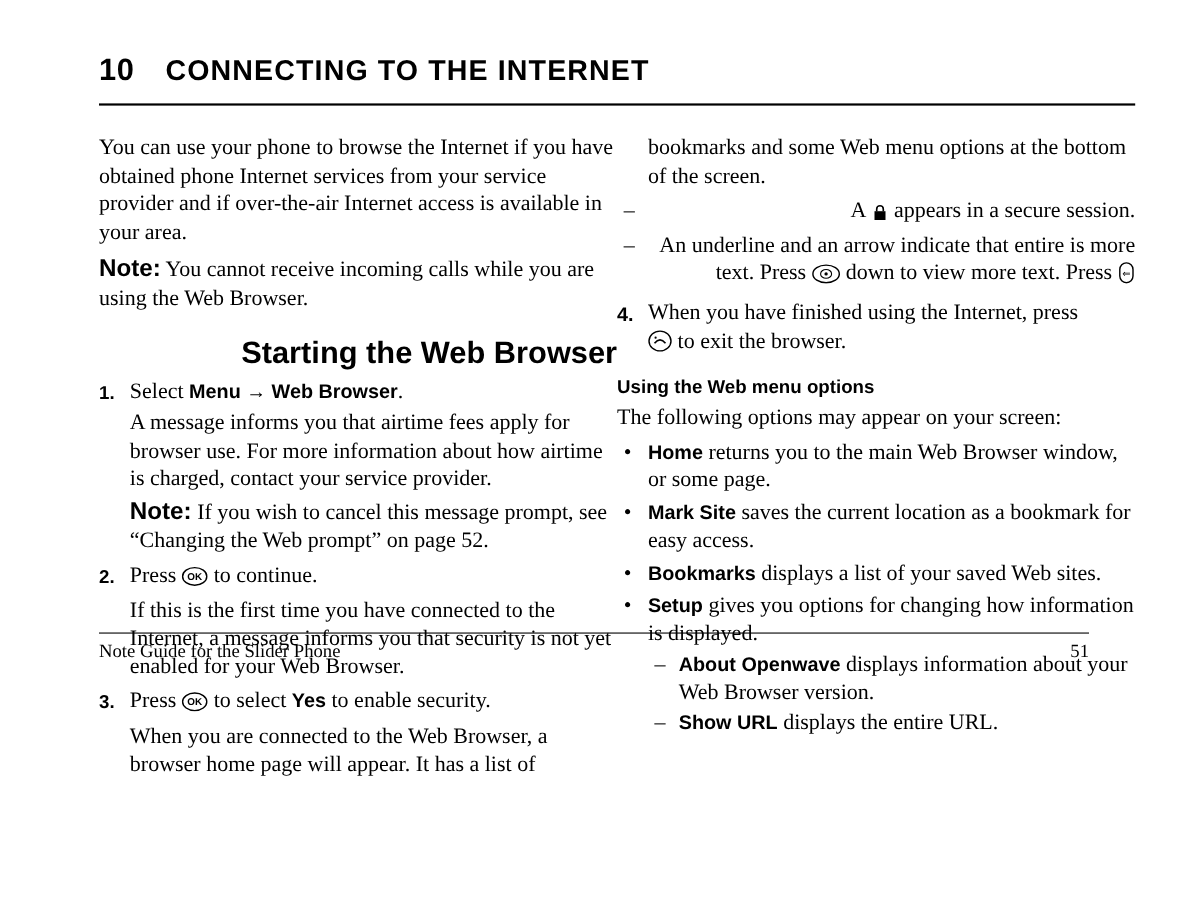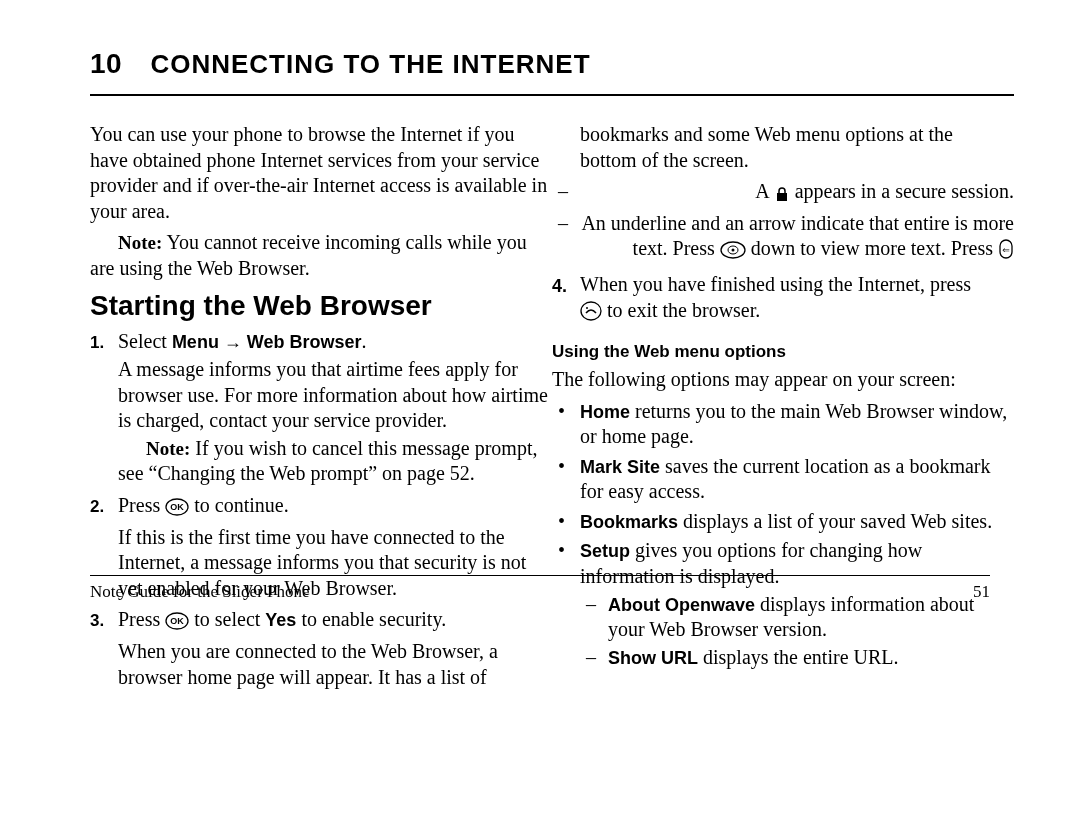--- a/index.html
+++ b/index.html
@@ -12,21 +12,21 @@
     overflow: hidden;
   }
   body {
     font-family: "Times New Roman", Times, serif;
     color: #000;
   }
   .page {
     box-sizing: border-box;
     width: 1080px;
     height: 640px;
-    padding: 48px 66px 0 90px;
+    padding: 48px 48px 0 90px;
     position: relative;
   }
   .chapter-head {
     font-family: "Helvetica Neue", Helvetica, Arial, sans-serif;
     font-weight: 700;
     font-size: 28px;
     letter-spacing: 0.5px;
     padding-bottom: 14px;
     border-bottom: 2px solid #000;
     margin-bottom: 26px;
@@ -43,26 +43,27 @@
   }
   .columns {
     display: flex;
   }
   .col {
     width: 50%;
     font-size: 20px;
     line-height: 1.28;
   }
   .p { margin: 0 0 6px 0; }
-  .runin-bold { font-family: Liberation Serif, serif; font-weight: 700; font-size: 19px; margin-left: 28px; }
+  .runin-bold { font-family: Liberation Sans, sans-serif; font-weight: 700; font-size: 22px; }
   .h1 {
     font-family: Arial, Helvetica, sans-serif;
     font-weight: 700;
     font-size: 28px;
-    margin: 6px 0 6px 0;
+    margin: 18px 0 6px 0;
+    text-align: right;
   }
   .h2 {
     font-family: Arial, Helvetica, sans-serif;
     font-weight: 700;
     font-size: 17px;
     margin: 14px 0 4px 0;
   }
   ol.steps {
     list-style: none;
     padding: 0;
@@ -231,21 +232,21 @@
               <circle cx="7" cy="7" r="1" fill="#000"></circle>
             </svg>
         </span>
         <span> to exit the browser.</span>
       </div>
 
       <div class="h2">Using the Web menu options</div>
       <p class="p">The following options may appear on your screen:</p>
 
       <ul class="bullets">
-        <li><span class="bold-sans">Home</span><span> returns you to the main Web Browser window, or home page.</span></li>
+        <li><span class="bold-sans">Home</span><span> returns you to the main Web Browser window, or some page.</span></li>
         <li><span class="bold-sans">Mark Site</span><span> saves the current location as a bookmark for easy access.</span></li>
         <li><span class="bold-sans">Bookmarks</span><span> displays a list of your saved Web sites.</span></li>
         <li>
           <span class="bold-sans">Setup</span><span> gives you options for changing how information is displayed.</span>
           <ul class="dashes" style="margin-top:2px">
             <li><span class="bold-sans">About Openwave</span><span> displays information about your Web Browser version.</span></li>
             <li><span class="bold-sans">Show URL</span><span> displays the entire URL.</span></li>
           </ul>
         </li>
       </ul>

